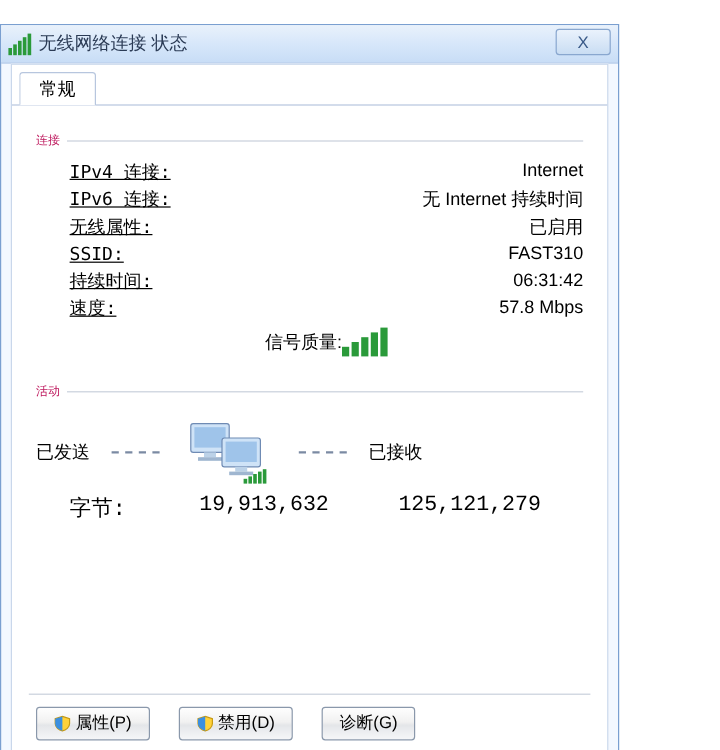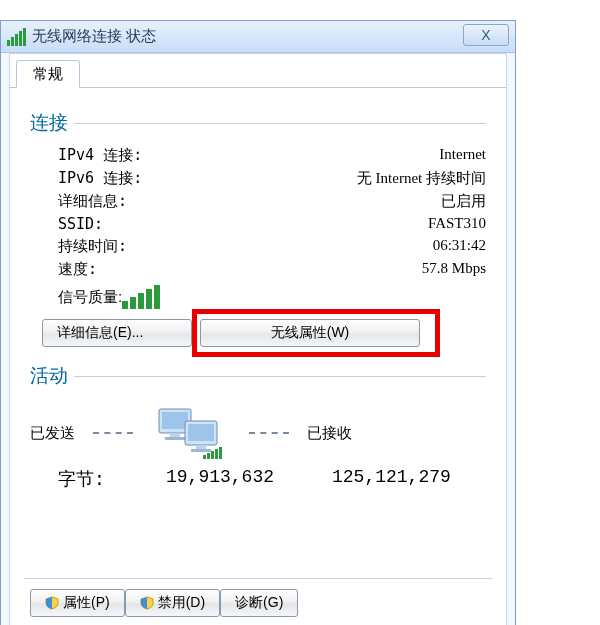--- a/index.html
+++ b/index.html
@@ -96,35 +96,35 @@
       padding: 14px 20px 10px 20px;
     }
     fieldset {
       border: none;
       border-top: 1px solid #c9d0db;
       margin: 10px 0 0 0;
       padding: 8px 0 6px 0;
     }
     legend {
       padding: 0 6px 0 0;
-      font-size: 19px;
-      color: #0369a1;
+      font-size: 10px;
+      color: #be185d;
     }
     .kv-row {
       display: flex;
       justify-content: space-between;
       padding: 2px 0 2px 28px;
       font-size: 15px;
       font-family: SimSun, "Microsoft YaHei", monospace;
     }
-    .kv-row .k { white-space: nowrap; }
-    .kv-row .v { white-space: nowrap; font-family: Liberation Serif, serif; }
+    .kv-row .k { white-space: nowrap; text-decoration: underline; }
+    .kv-row .v { white-space: nowrap; font-family: Liberation Sans, sans-serif; }
     .signal-row {
       display: flex;
-      justify-content: flex-start;
+      justify-content: center;
       align-items: center;
       padding: 4px 0 6px 28px;
     }
     .signal-bars {
       display: inline-flex;
       align-items: flex-end;
       gap: 2px;
     }
     .signal-bars span {
       background: #2a9a3a;
@@ -180,21 +180,21 @@
       font-size: 18px;
     }
     .bytes-row .lbl { flex:0 0 90px; }
     .bytes-row .sent { flex:1; text-align:center; padding-right: 40px;}
     .bytes-row .recv { flex:1; }
     .bottom-btns {
       position: absolute;
       left: 20px;
       bottom: 18px;
       display: flex;
-      gap: 0;
+      gap: 24px;
     }
     .shield {
       width: 14px; height:14px;
       display:inline-block;
     }
     .hr-bottom {
       position:absolute;
       left:14px; right:14px; bottom:56px;
       border-top:1px solid #c9d0db;
     }
@@ -232,21 +232,21 @@
 
         <div class="kv-row">
           <span class="k">IPv4 连接:</span>
           <span class="v">Internet</span>
         </div>
         <div class="kv-row">
           <span class="k">IPv6 连接:</span>
           <span class="v">无 Internet 持续时间</span>
         </div>
         <div class="kv-row">
-          <span class="k">详细信息:</span>
+          <span class="k">无线属性:</span>
           <span class="v">已启用</span>
         </div>
         <div class="kv-row">
           <span class="k">SSID:</span>
           <span class="v">FAST310</span>
         </div>
         <div class="kv-row">
           <span class="k">持续时间:</span>
           <span class="v">06:31:42</span>
         </div>
@@ -258,29 +258,20 @@
           <span>信号质量:</span>
           <span class="signal-bars">
             <span class="sb1"></span>
               <span class="sb2"></span>
               <span class="sb3"></span>
               <span class="sb4"></span>
               <span class="sb5"></span>
           </span>
         </div>
 
-        <div class="btn-row" style="position:relative;">
-          <button class="win-btn" style="min-width:150px">
-            <span>详细信息(E)...</span>
-          </button>
-          <button class="win-btn" style="min-width:220px; justify-content:center;">
-            <span>无线属性(W)</span>
-          </button>
-          <div class="highlight-box" style="left:162px; top:-10px; width:248px; height:48px;"></div>
-        </div>
       </fieldset>
 
       <fieldset>
         <legend>活动</legend>
 
         <div class="activity">
           <span>已发送</span>
           <span class="dash-line"></span>
           <span class="monitors">
             <svg width="80" height="60" viewBox="0 0 80 60">

